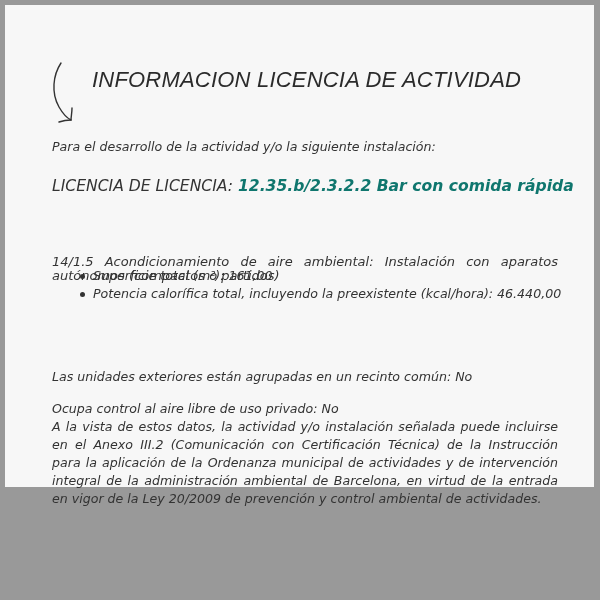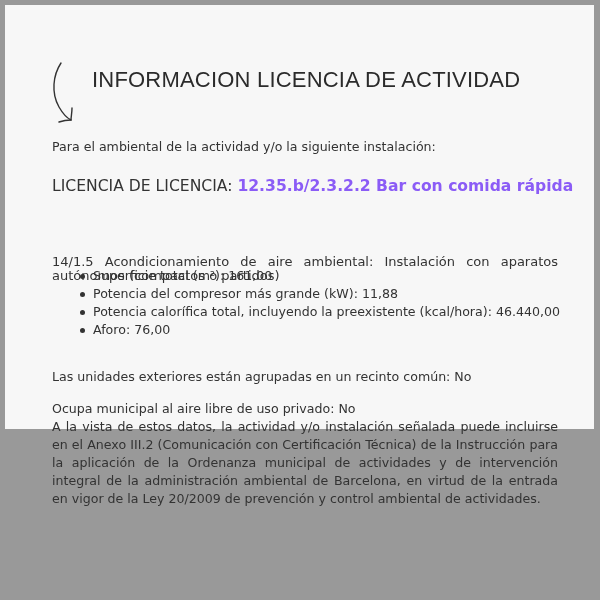--- a/index.html
+++ b/index.html
@@ -4,41 +4,42 @@
   <style>
     html, body { margin: 0; padding: 0; }
     body {
       width: 600px; height: 600px; overflow: hidden;
       background: #999999;
       font-family: "DejaVu Sans", "Liberation Sans", sans-serif;
       color: #333333;
     }
     .frame {
       position: absolute; left: 5px; top: 5px;
-      width: 589px; height: 424px;
+      width: 589px; height: 482px;
       background: #f7f7f7;
+      font-style: italic;
     }
     .arrow { position: absolute; left: 44px; top: 56px; width: 30px; height: 64px; }
     .title {
       position: absolute; left: 87px; top: 62px;
       font-family: "Liberation Sans", sans-serif;
       font-size: 22px; letter-spacing: 0.2px; color: #2b2b2b;
       white-space: nowrap;
     }
     .content {
       position: absolute; left: 47px; top: 133px; width: 506px;
       font-family: "DejaVu Sans", sans-serif;
       font-size: 12.6px; line-height: 18px;
     }
     .intro { position: absolute; left: 0; top: 0; white-space: nowrap; }
     .licencia {
       position: absolute; left: 0; top: 37px; white-space: nowrap;
       font-size: 15.6px; line-height: 22px;
     }
-    .licencia b { font-weight: bold; color: #8b5cf6; }
+    .licencia b { font-weight: bold; color: #0f766e; }
     .epigrafe {
       position: absolute; left: 0; top: 76px; width: 506px;
       font-size: 13px; line-height: 14px; text-align: justify;
       text-align-last: left;
       margin-top: 41px;
     }
     ul.specs {
       position: absolute; left: 12px; top: 121px; margin: 8px; padding: 0;
       list-style: none; width: 506px;
     }
@@ -63,33 +64,31 @@
 <div class="frame">
 
   <svg class="arrow" viewBox="0 0 30 64">
     <path d="M12 2 C 4 14, 2 32, 10 46 C 14 53, 18 57, 22 59" fill="none" stroke="#333" stroke-width="1.4" stroke-linecap="round"></path>
     <path d="M23 47 C 23 52, 22 56, 22 59 C 18 59, 13 60, 10 61" fill="none" stroke="#333" stroke-width="1.4" stroke-linecap="round"></path>
   </svg>
 
   <div class="title">INFORMACION LICENCIA DE ACTIVIDAD</div>
 
   <div class="content">
-    <div class="intro">Para el ambiental de la actividad y/o la siguiente instalación:</div>
+    <div class="intro">Para el desarrollo de la actividad y/o la siguiente instalación:</div>
 
     <div class="licencia">
       <span>LICENCIA DE LICENCIA: </span><b>12.35.b/2.3.2.2 Bar con comida rápida</b>
     </div>
 
     <div class="epigrafe">14/1.5 Acondicionamiento de aire ambiental: Instalación con aparatos autónomos (compactos o partidos)</div>
 
     <ul class="specs">
       <li><span>Superficie total (m²): </span><span>161,00</span></li>
-      <li><span>Potencia del compresor más grande (kW): </span><span>11,88</span></li>
       <li><span>Potencia calorífica total, incluyendo la preexistente (kcal/hora): </span><span>46.440,00</span></li>
-      <li><span>Aforo: </span><span>76,00</span></li>
     </ul>
 
     <div class="p-agrupadas">Las unidades exteriores están agrupadas en un recinto común: No</div>
-    <div class="p-aire">Ocupa municipal al aire libre de uso privado: No</div>
+    <div class="p-aire">Ocupa control al aire libre de uso privado: No</div>
 
     <div class="conclusion">A la vista de estos datos, la actividad y/o instalación señalada puede incluirse en el Anexo III.2 (Comunicación con Certificación Técnica) de la Instrucción para la aplicación de la Ordenanza municipal de actividades y de intervención integral de la administración ambiental de Barcelona, en virtud de la entrada en vigor de la Ley 20/2009 de prevención y control ambiental de actividades.</div>
   </div>
 </div>
 
 </body></html>

